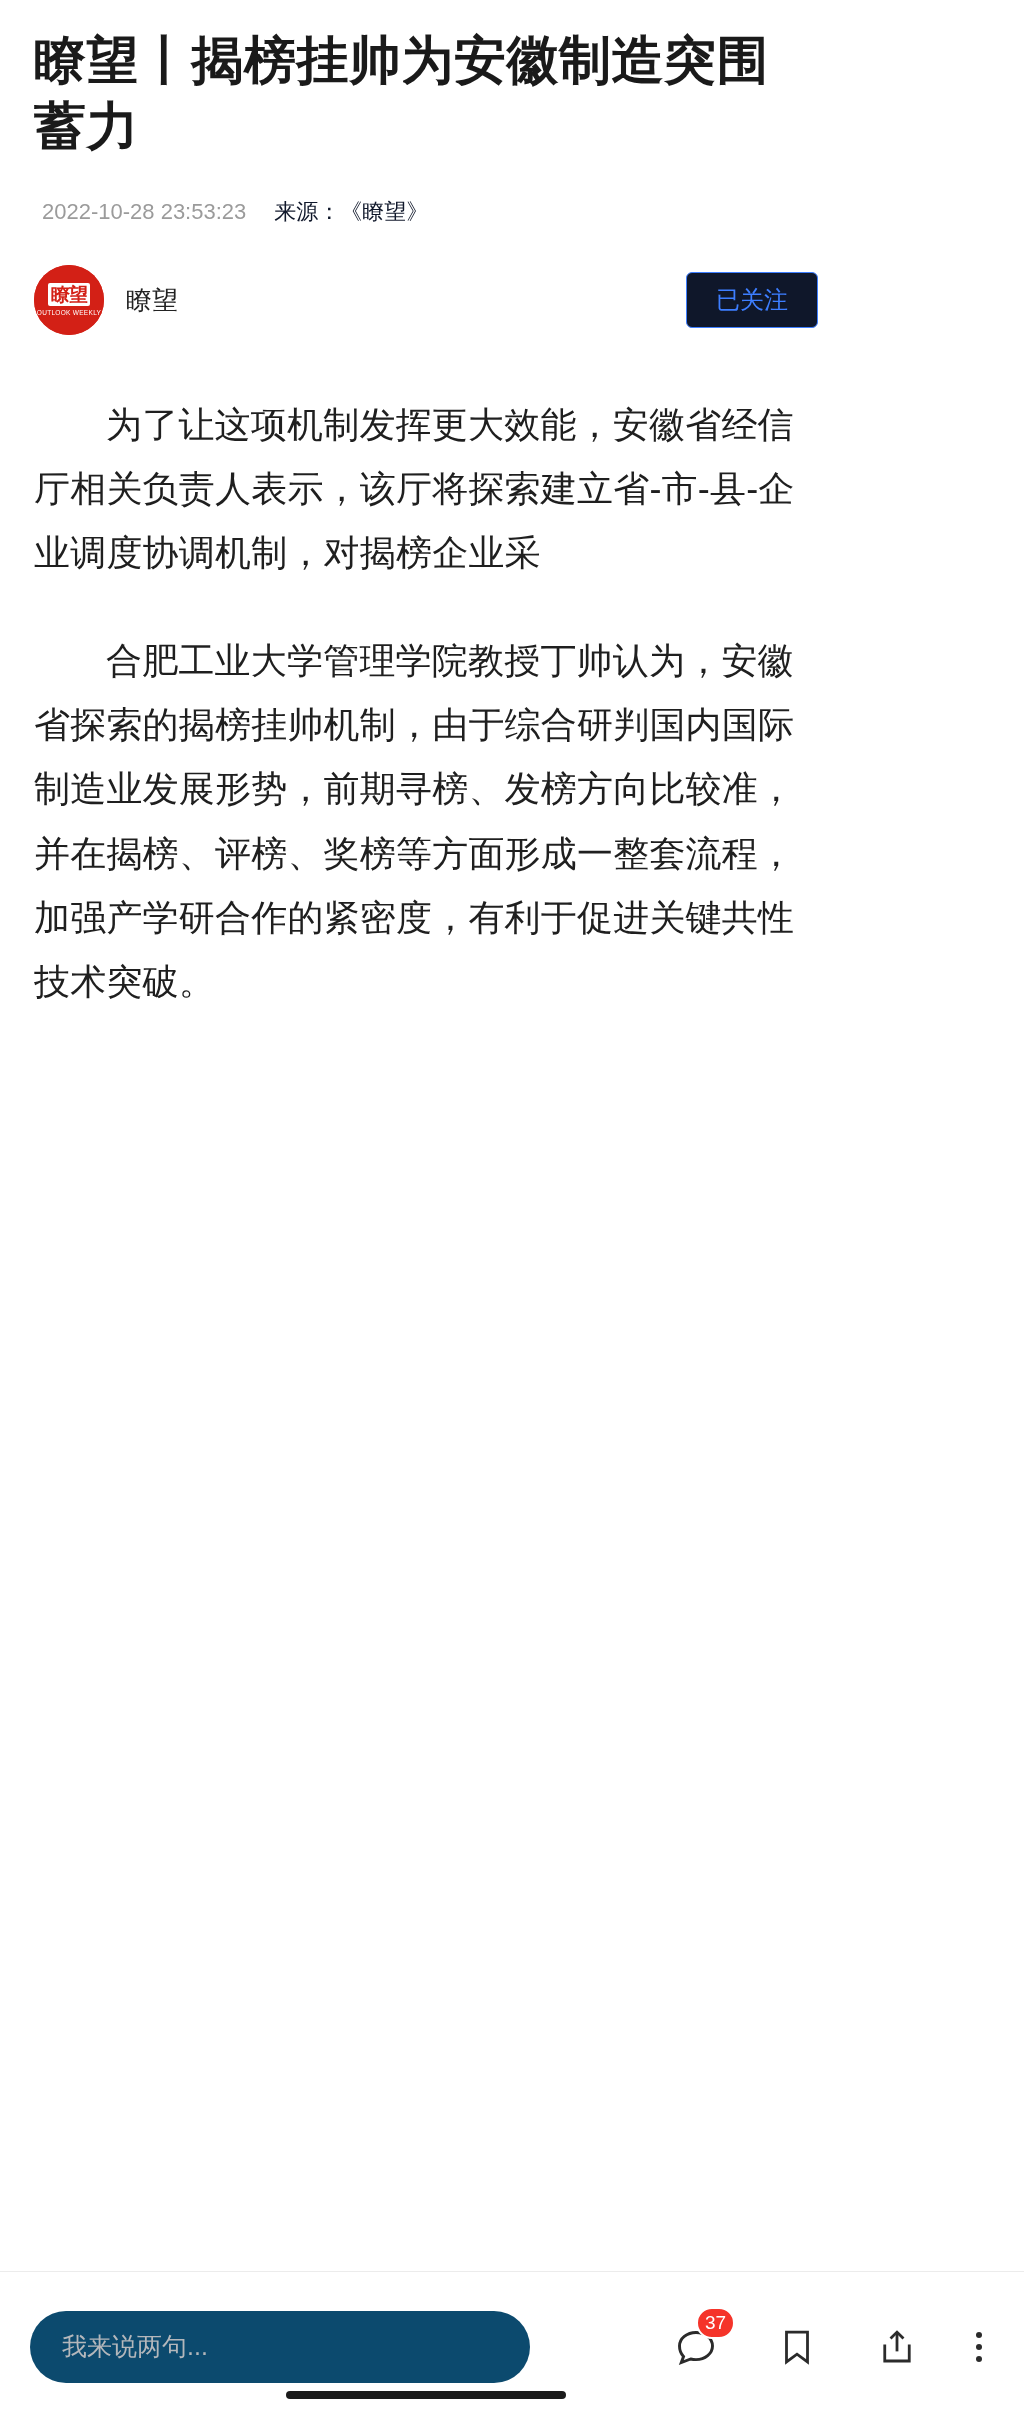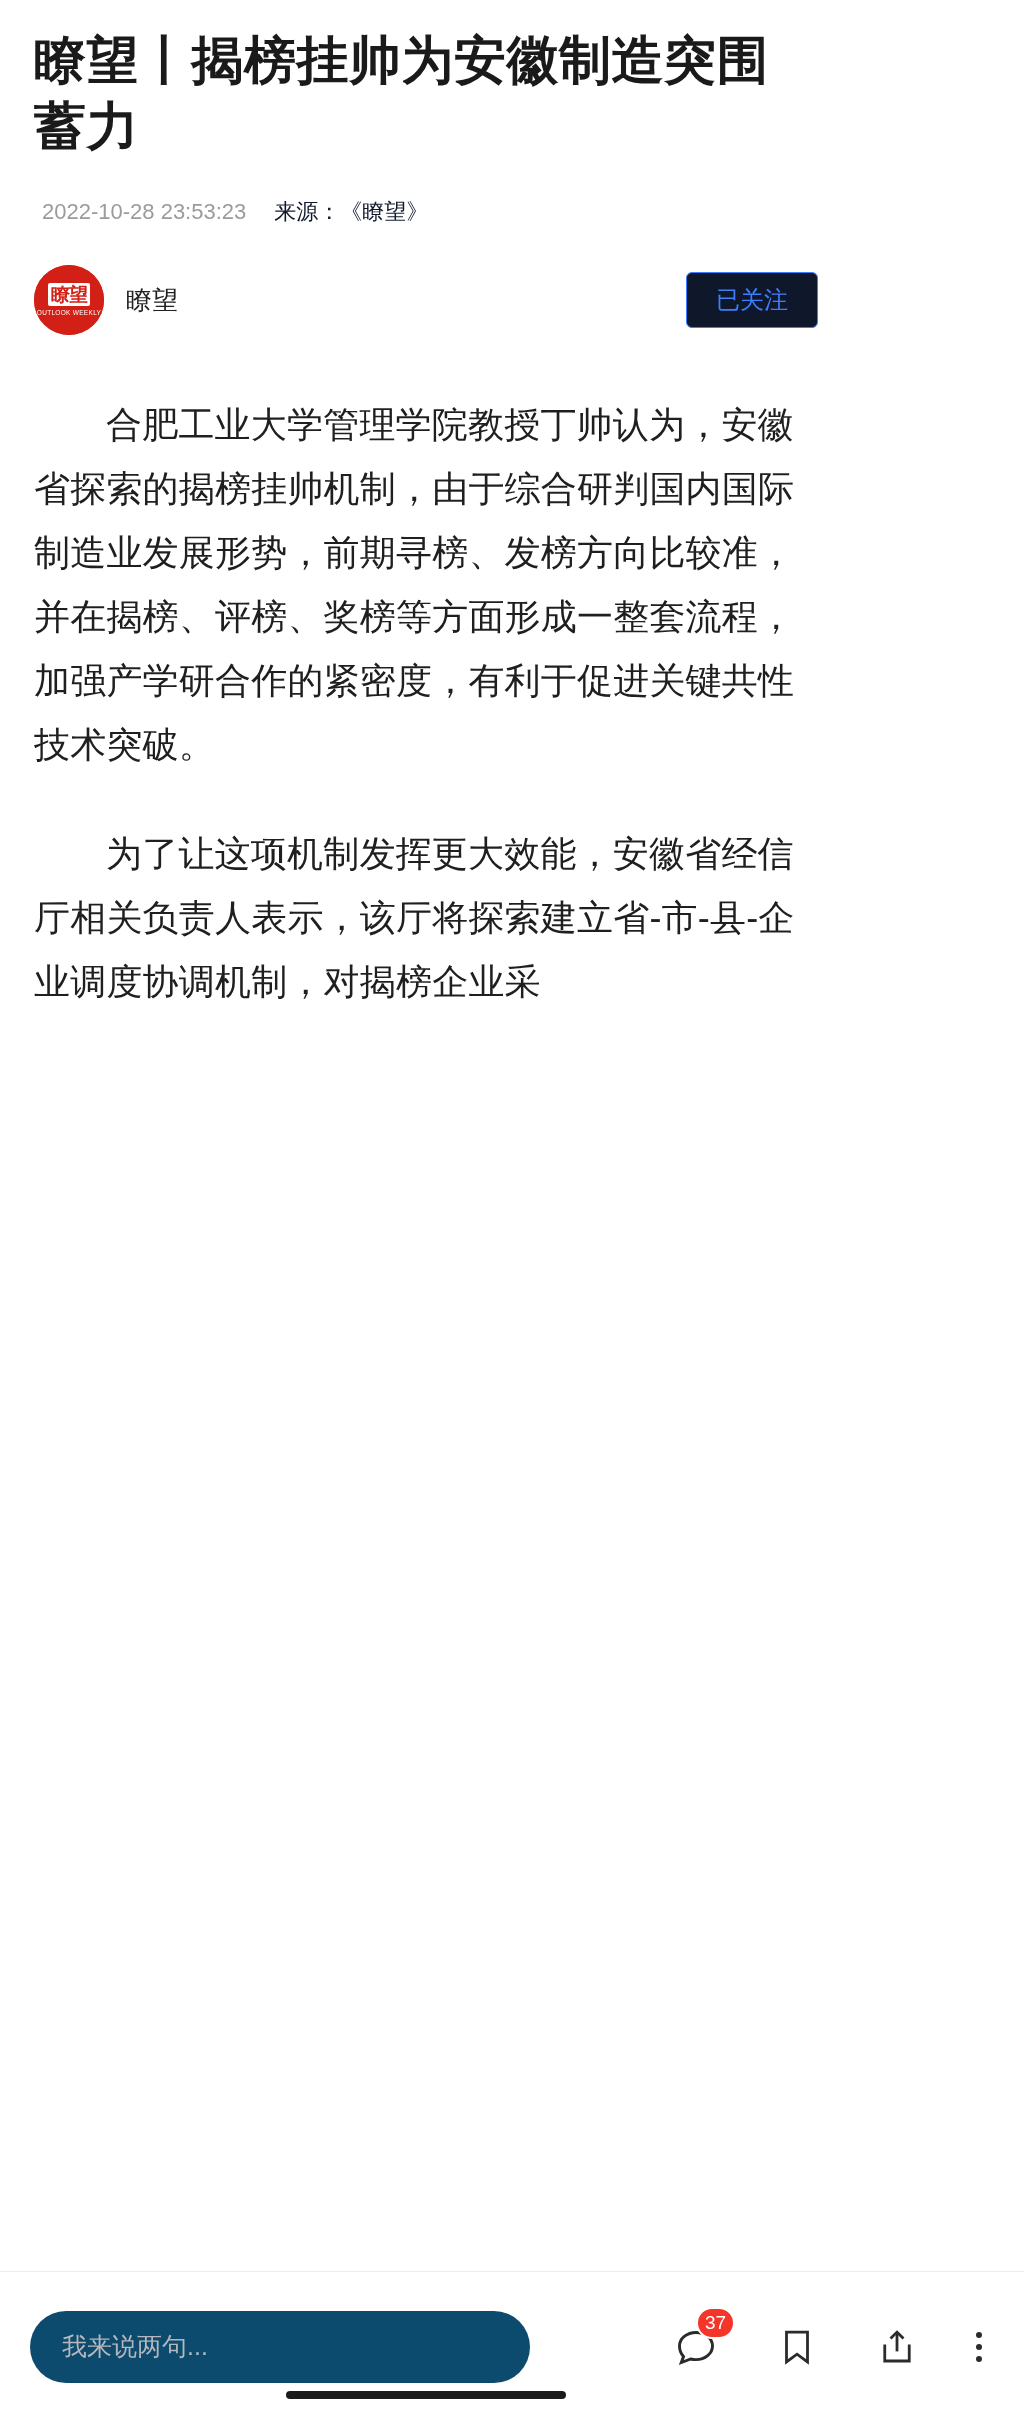--- a/index.html
+++ b/index.html
@@ -195,22 +195,22 @@
     <div class="author-row">
       <div class="avatar">
         <span class="av-cn">瞭望</span>
         <span class="av-en">OUTLOOK WEEKLY</span>
       </div>
       <span class="author-name">瞭望</span>
       <div class="follow-btn">已关注</div>
     </div>
 
     <div class="body-text">
+      <p>为了让这项机制发挥更大效能，安徽省经信厅相关负责人表示，该厅将探索建立省-市-县-企业调度协调机制，对揭榜企业采</p>
       <p>合肥工业大学管理学院教授丁帅认为，安徽省探索的揭榜挂帅机制，由于综合研判国内国际制造业发展形势，前期寻榜、发榜方向比较准，并在揭榜、评榜、奖榜等方面形成一整套流程，加强产学研合作的紧密度，有利于促进关键共性技术突破。</p>
-      <p>为了让这项机制发挥更大效能，安徽省经信厅相关负责人表示，该厅将探索建立省-市-县-企业调度协调机制，对揭榜企业采</p>
     </div>
   </div>
 
   <div class="fade"></div>
 
   <div class="bottom-bar">
     <input class="comment-input" type="text" placeholder="我来说两句..." style="">
 
     <div class="bar-icons">
 

